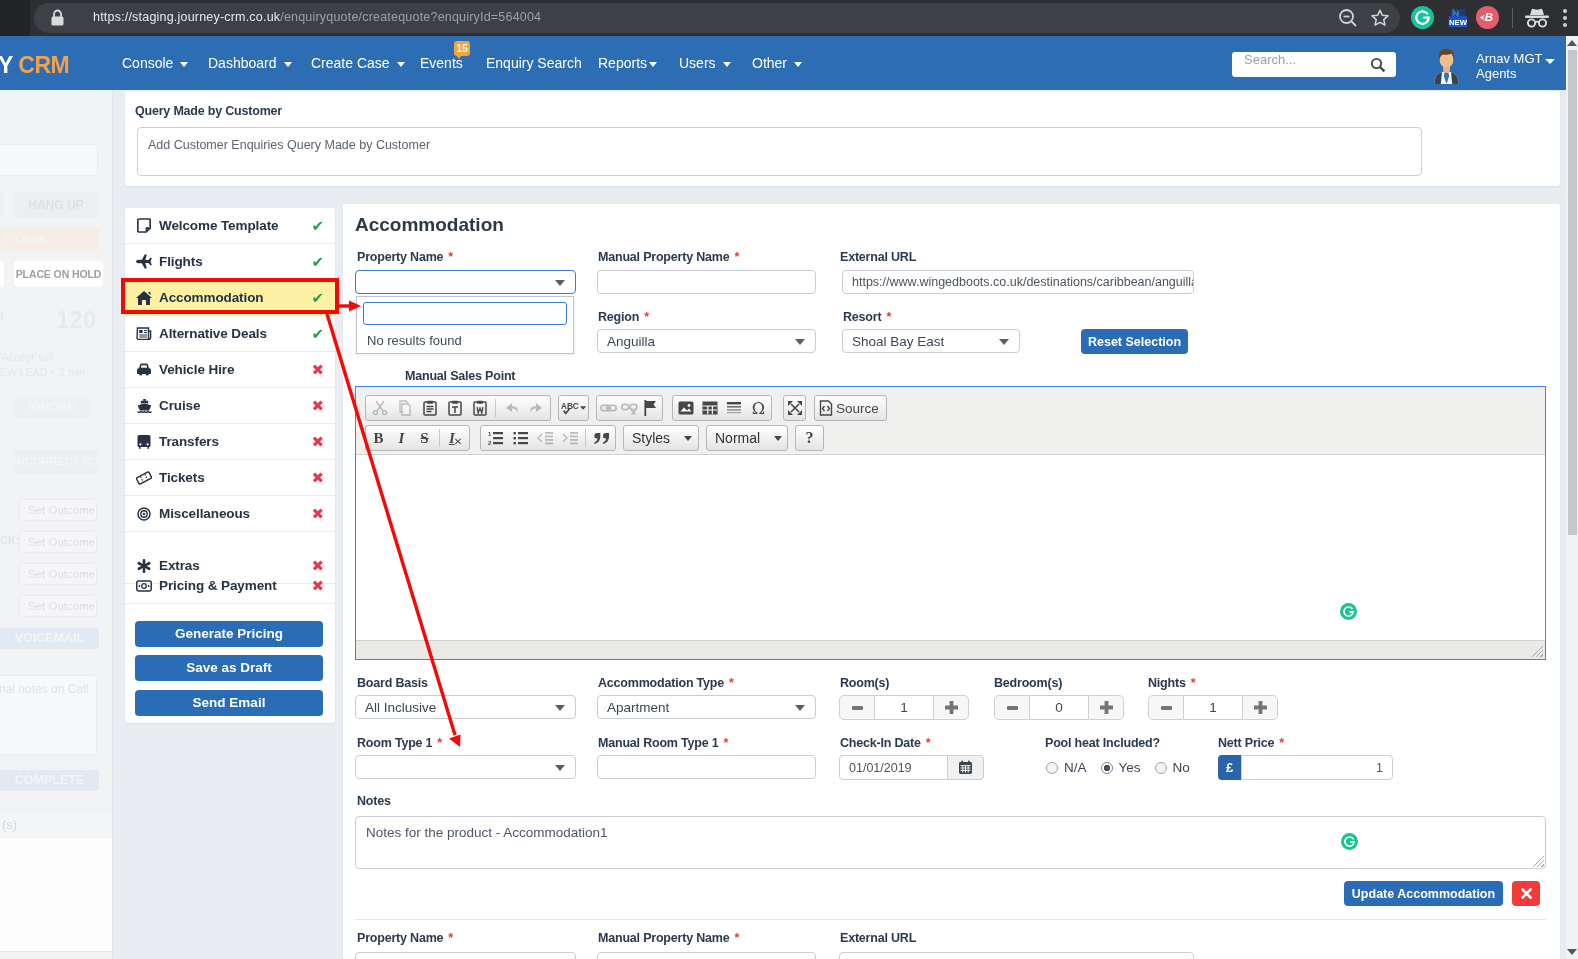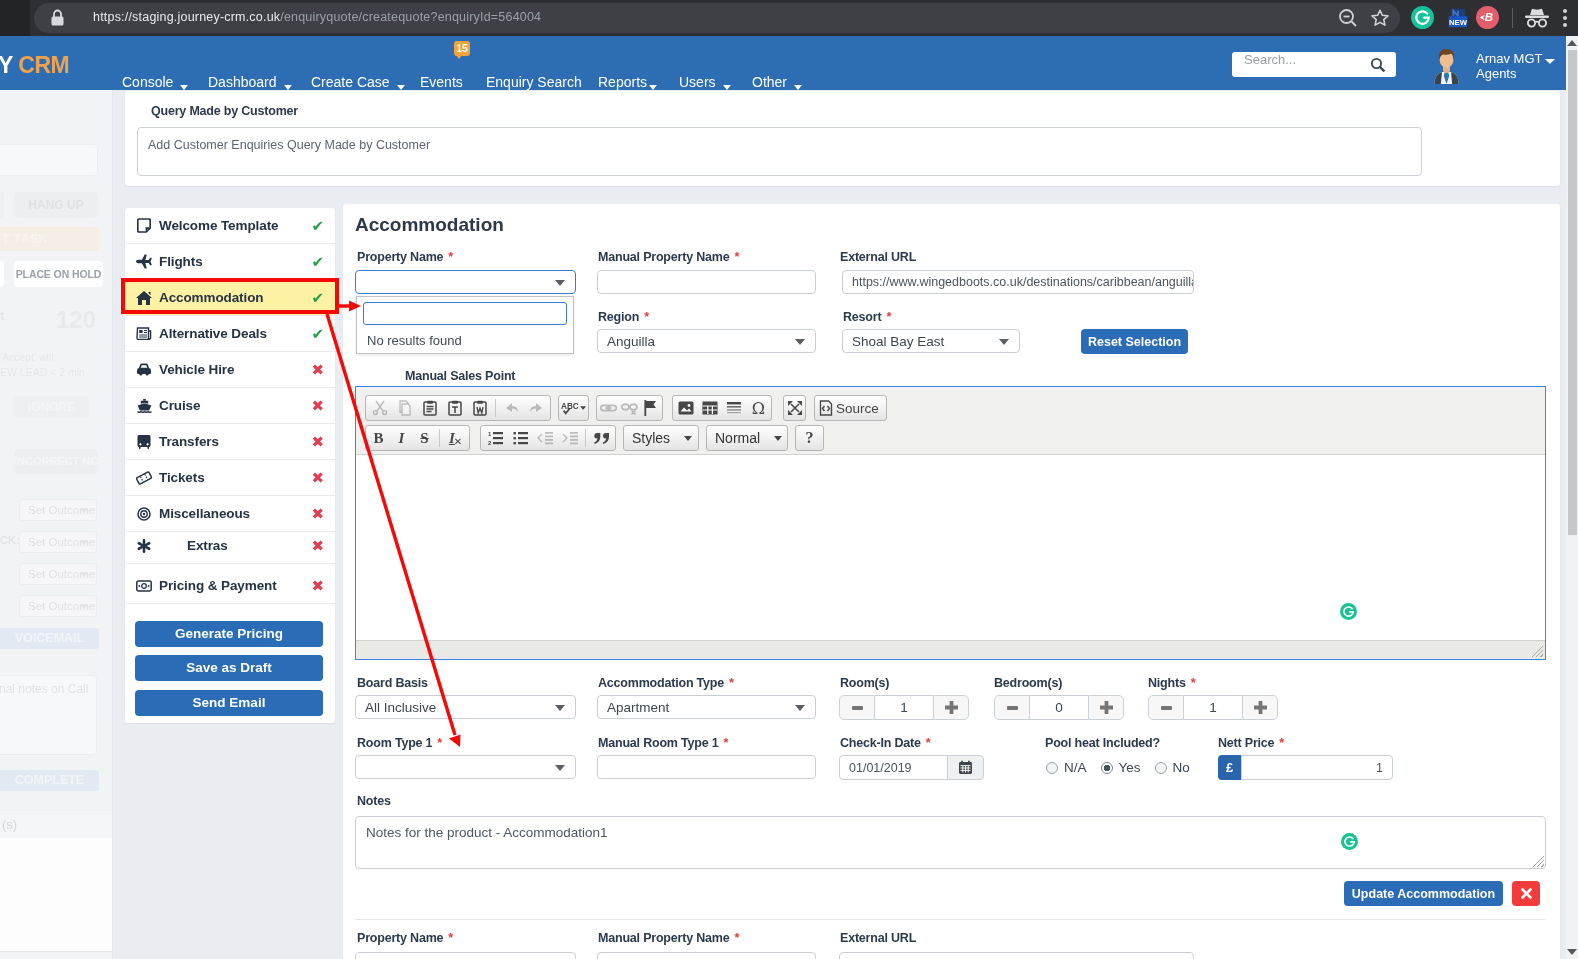--- a/index.html
+++ b/index.html
@@ -13,21 +13,21 @@
   #browser-bar:before { content:""; position:absolute; left:0; top:0; width:30px; height:36px; background:#232428; }
   #omnibox { position:absolute; left:34px; top:3px; width:1366px; height:30px; border-radius:15px; background:#3e4045; }
   #url-text { position:absolute; left:93px; top:10px; font-size:12.5px; color:#e8eaed; white-space:nowrap; letter-spacing:.2px; }
   #url-text .url-path { color:#9aa0a6; }
   .bicon { position:absolute; top:0; }
 
   
   #navbar { position:absolute; left:0; top:36px; width:1568px; height:54px; background:#2c6db4; }
   #logo { position:absolute; left:-2px; top:16px; font-size:23px; font-weight:bold; color:#fff; letter-spacing:-0.5px; }
   #logo .logo-accent { color:#f0a24c; }
-  .nav-item { position:absolute; top:0; height:54px; display:flex; align-items:flex-end; color:#fff; font-size:14px; font-weight:500; white-space:nowrap; }
+  .nav-item { position:absolute; top:0; height:54px; display:flex; align-items:center; color:#fff; font-size:14px; font-weight:500; white-space:nowrap; }
   .nav-caret { display:inline-block; width:0; height:0; border-left:4.5px solid transparent; border-right:4.5px solid transparent; border-top:5px solid #fff; margin-left:7px; margin-top:2px; }
   #events-badge { position:absolute; left:454px; top:5px; width:16px; height:15px; background:#f3a33c; border-radius:3px; color:#fff; font-size:10.5px; font-weight:bold; text-align:center; line-height:15px; }
   #events-badge:after { content:""; position:absolute; left:2px; top:14px; border-left:3px solid transparent; border-right:3px solid transparent; border-top:4px solid #f3a33c; }
   #nav-search { position:absolute; left:1232px; top:16px; width:164px; height:25px; background:#fff; border-radius:3px; }
   #nav-search input { position:absolute; left:0; top:0; width:138px; height:15px; border:0; outline:0; background:transparent; padding:0 0 0 12px; font-size:13px; color:#333; font-family:inherit; }
   #nav-search input::placeholder { color:#98a1aa; }
   #nav-user-name { position:absolute; left:1476px; top:15px; color:#fff; font-size:13px; font-weight:500; line-height:15px; }
   #user-caret { position:absolute; left:1545px; top:23px; width:0; height:0; border-left:5px solid transparent; border-right:5px solid transparent; border-top:5.5px solid #fff; }
 
   
@@ -49,21 +49,21 @@
   .lp-select:after { content:""; position:absolute; right:8px; top:8px; border-left:4px solid transparent; border-right:4px solid transparent; border-top:5px solid #ced1d5; }
   #lp-ck { position:absolute; left:0; top:444px; font-size:11px; color:#ccd0d4; font-weight:bold; }
   .lp-info { position:absolute; left:0; width:99px; height:21px; background:#cfdff1; color:#f3f7fb; font-weight:bold; font-size:12.5px; line-height:21px; text-align:center; border-radius:0 3px 3px 0; }
   #lp-notes { position:absolute; left:-6px; top:585px; width:103px; height:80px; background:#fff; border:1px solid #e5e7e9; border-radius:4px; font-size:12px; color:#ccd0d5; padding:6px 4px; white-space:nowrap; overflow:hidden; }
   #lp-sec-head { position:absolute; left:0; top:720px; width:113px; height:28px; background:#f6f8fa; border-top:1px solid #eceef0; color:#b0b6bd; font-size:13px; line-height:28px; padding-left:2px; }
   #lp-sec-body { position:absolute; left:0; top:748px; width:113px; height:114px; background:#fdfdfe; border-bottom:1px solid #e3e5e8; }
 
   
   .card { position:absolute; background:#fff; border-radius:3px; box-shadow:0 1px 2px rgba(20,40,60,.07); }
   #query-card { left:125px; top:91px; width:1435px; height:95px; }
-  #query-label { position:absolute; left:10px; top:13px; font-size:12.5px; font-weight:bold; letter-spacing:-0.2px; color:#2c3a4d;margin-left:16px; }
+  #query-label { position:absolute; left:10px; top:13px; font-size:12.5px; font-weight:bold; letter-spacing:-0.2px; color:#2c3a4d; }
   #query-textarea { position:absolute; left:12px; top:36px; width:1285px; height:49px; border:1px solid #ccd1d6; border-radius:4px; resize:none; font-family:inherit; font-size:12.5px; padding:10px 10px; color:#333; outline:none; }
   #query-textarea::placeholder { color:#5b6470; opacity:1; }
 
   
   #steps-card { left:125px; top:208px; width:210px; height:515px; }
   .step { position:absolute; left:0; width:210px; height:36px; border-bottom:1px solid #e9ebee; display:flex; align-items:center; }
   .step.active { background:#fdf2a4; }
   .step .sicon { width:16px; margin:0 7px 0 11px; display:flex; justify-content:center; }
   .step .slabel { font-size:13.5px; font-weight:600; color:#253345; letter-spacing:-0.1px; }
   .step .mark { position:absolute; right:11px; font-size:15px; font-weight:bold; }
@@ -357,21 +357,21 @@
       <span class="sicon">
           <svg width="14" height="14" viewBox="0 0 14 14">
             <circle cx="7" cy="7" r="6" fill="none" stroke="#253345" stroke-width="1.5"></circle>
             <circle cx="7" cy="7" r="3.2" fill="none" stroke="#253345" stroke-width="1.4"></circle>
             <circle cx="7" cy="7" r="1.2" fill="#253345"></circle>
           </svg>
         </span>
       <span class="slabel">Miscellaneous</span>
       <span class="mark no">✖</span>
     </div>
-    <div class="step" style="top:320px;gap:28px;">
+    <div class="step" style="top:340px;">
       <span class="sicon">
           <svg width="14" height="14" viewBox="0 0 14 14">
             <path d="M7 0 a1.3 1.3 0 0 1 1.3 1.3 V5 l3.2-1.9 a1.3 1.3 0 0 1 1.3 2.3 L9.6 7 l3.2 1.6 a1.3 1.3 0 1 1 -1.3 2.3 L8.3 9 v3.7 a1.3 1.3 0 0 1 -2.6 0 V9 l-3.2 1.9 A1.3 1.3 0 1 1 1.2 8.6 L4.4 7 1.2 5.4 A1.3 1.3 0 0 1 2.5 3.1 L5.7 5 V1.3 A1.3 1.3 0 0 1 7 0z" fill="#253345"></path>
           </svg>
         </span>
       <span class="slabel">Extras</span>
       <span class="mark no">✖</span>
     </div>
     <div class="step" style="top:360px; border-bottom:1px solid #e9ebee;">
       <span class="sicon">

